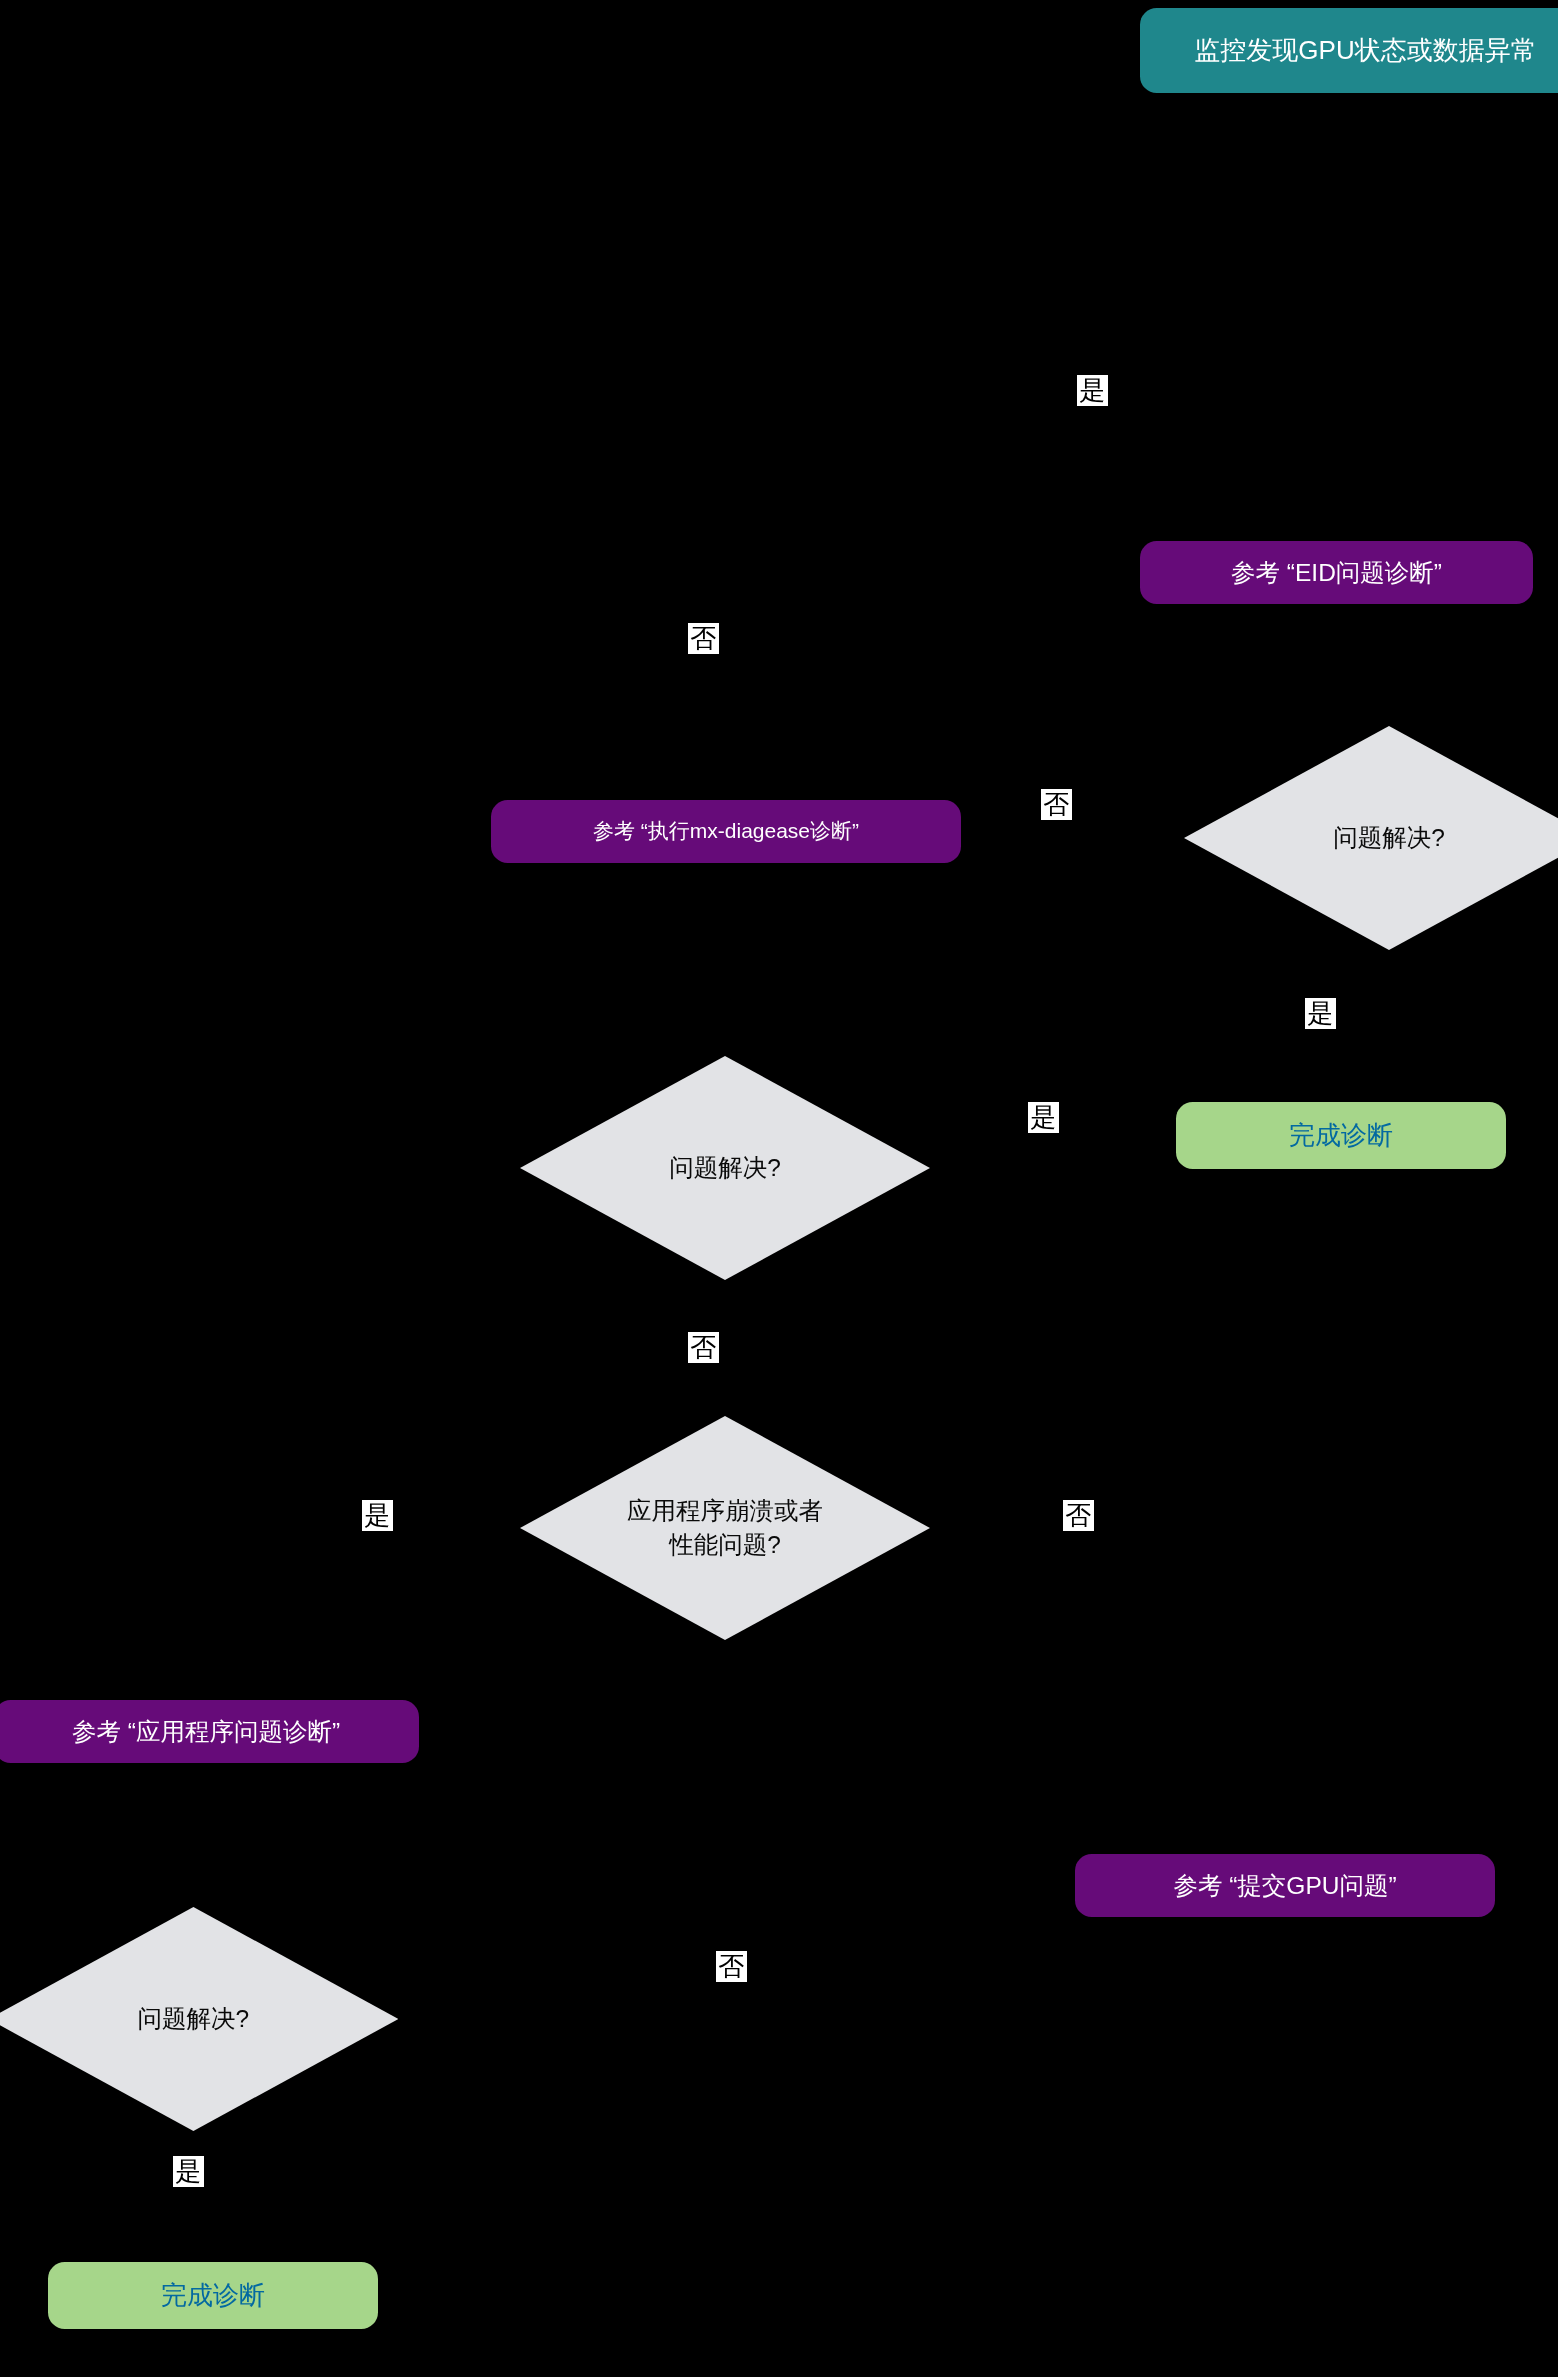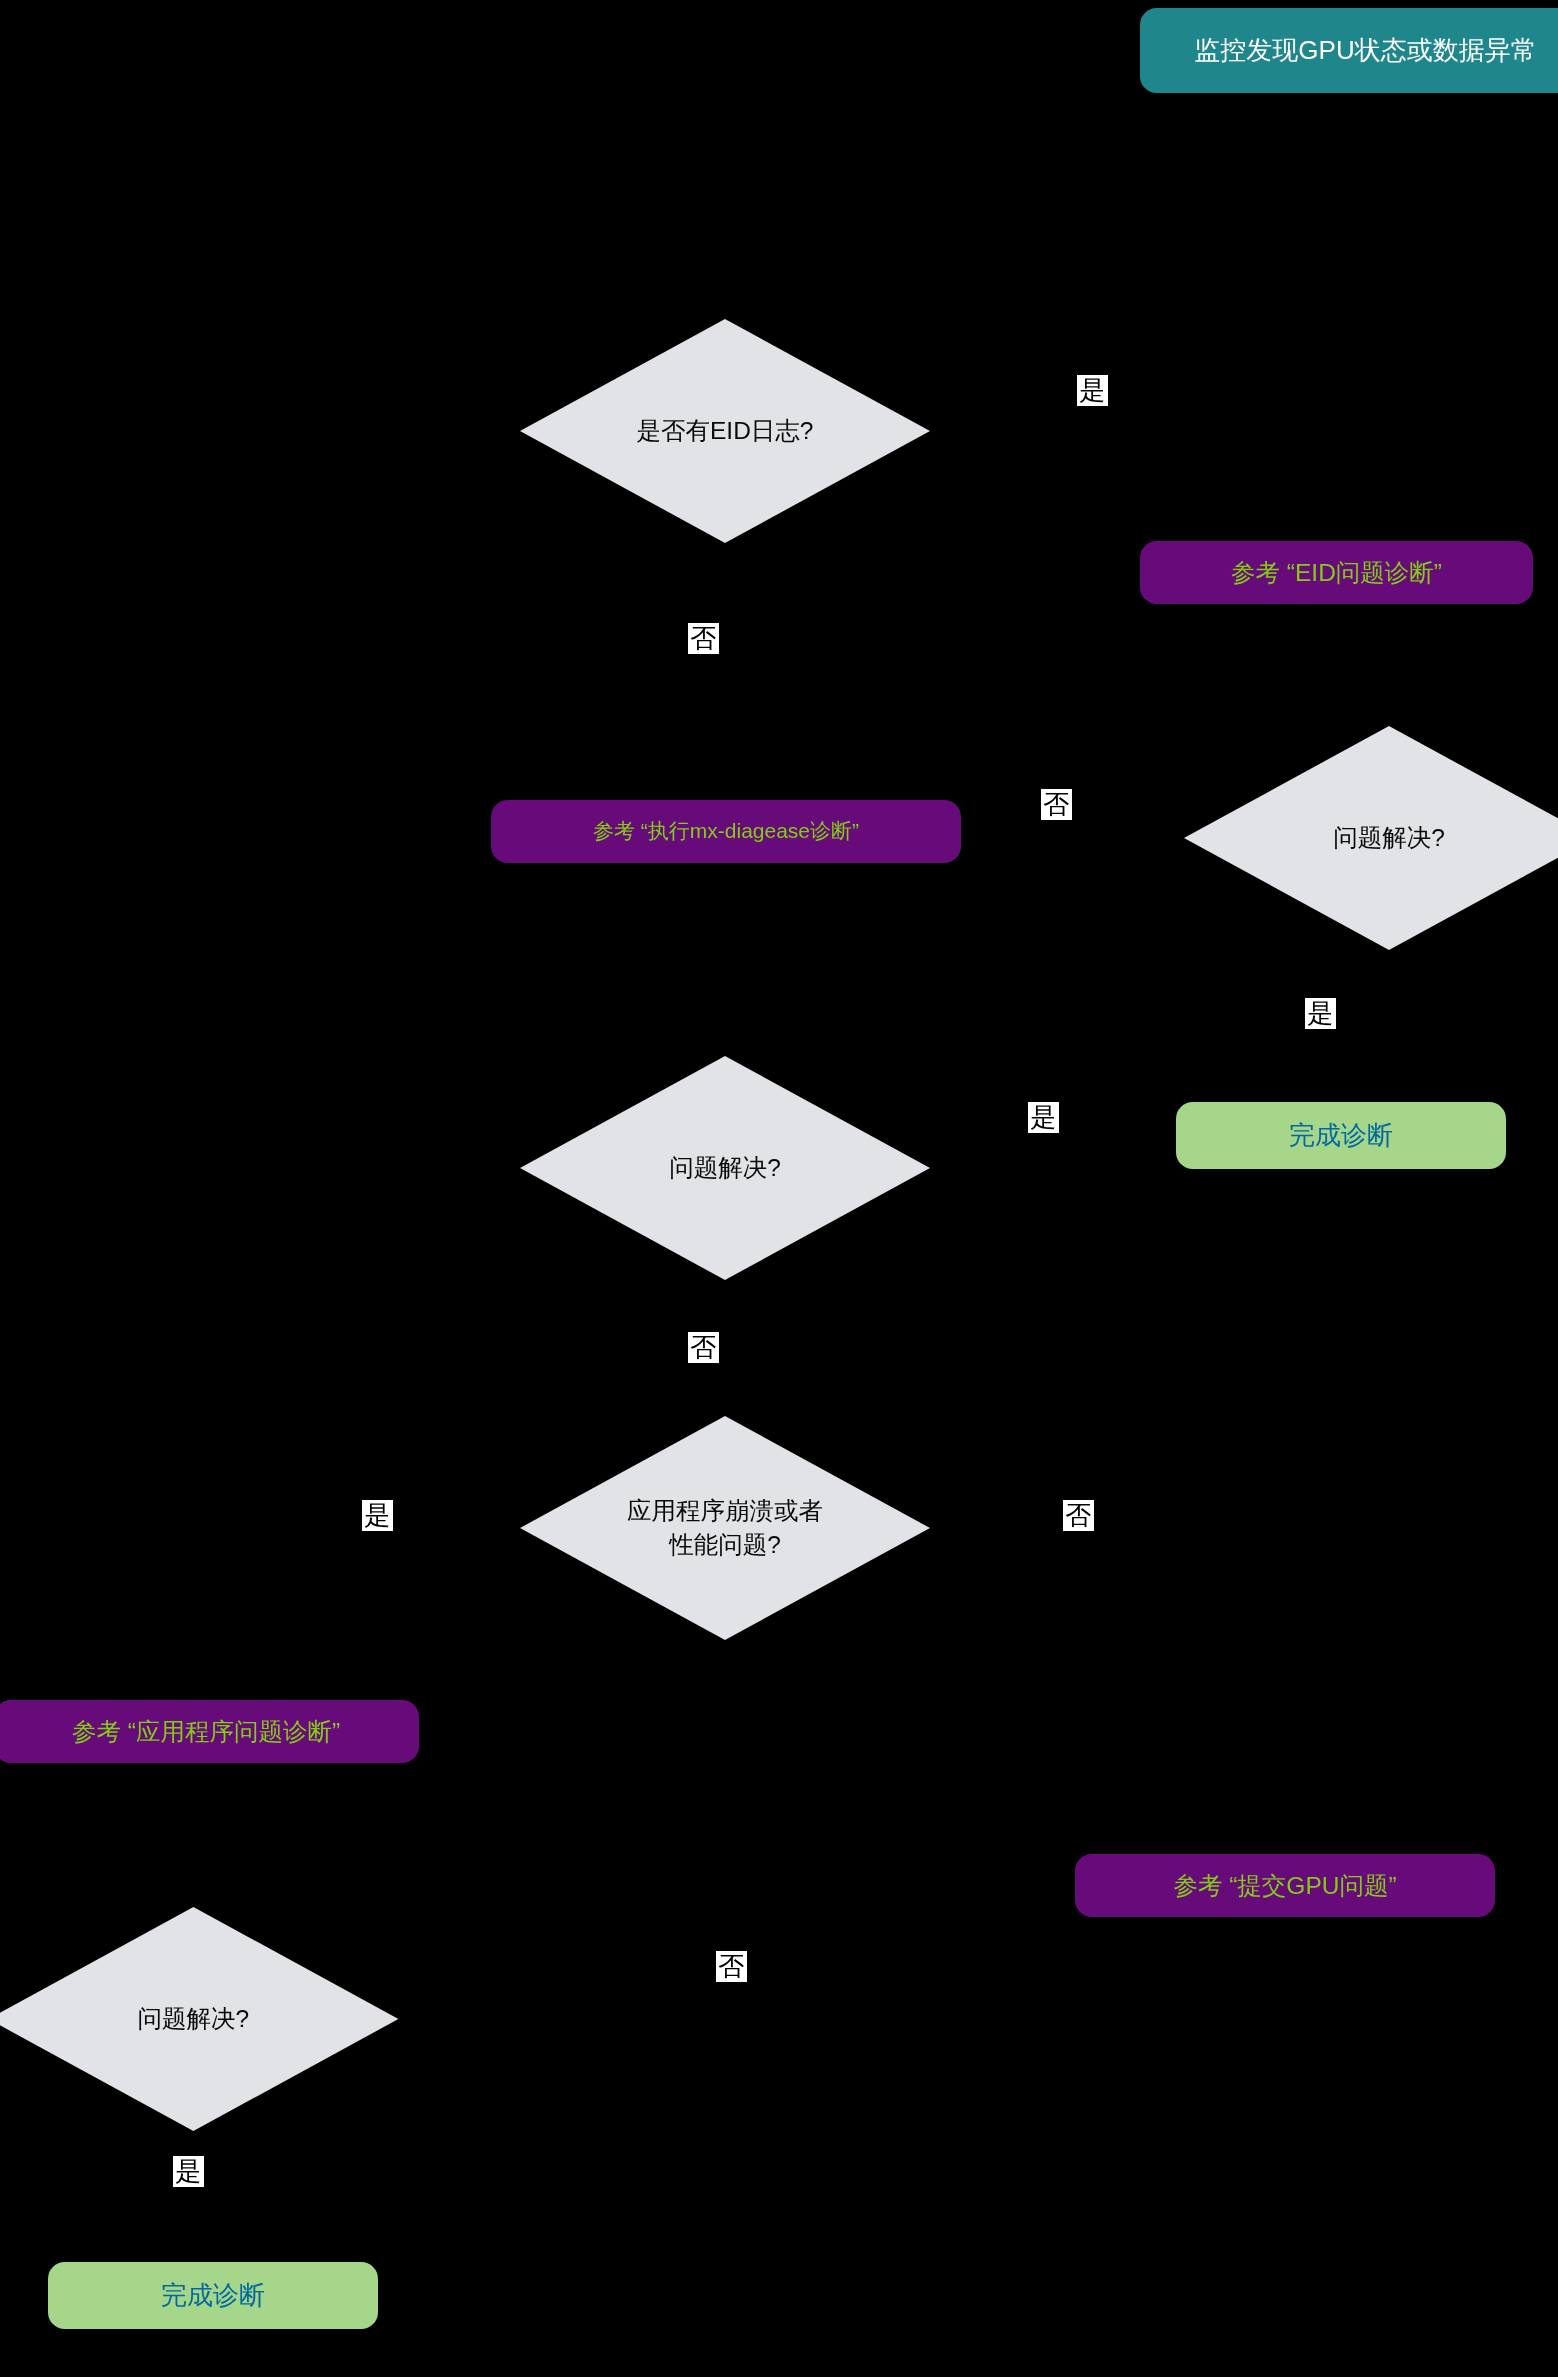--- a/index.html
+++ b/index.html
@@ -21,21 +21,21 @@
     position: absolute;
     box-sizing: border-box;
     border-radius: 16.7px;
     display: flex;
     align-items: center;
     justify-content: center;
     text-align: center;
     line-height: 1.35;
   }
   .box-teal   { background: #1F878C; color: #FFFFFF; }
-  .box-purple { background: #660B79; color: #84cc16; }
+  .box-purple { background: #660B79; color: #ffffff; }
   .box-green  { background: #A6D68A; color: #0369a1; }
 
   .box .label {
     display: block;
     width: 100%;
     padding: 0 15.5px;
     box-sizing: border-box;
     white-space: pre-line;
   }
 
@@ -77,24 +77,20 @@
 </head>
 <body>
 
 <div id="canvas">
 
 
   <div class="box box-teal" style="left:1140px; top:7.7px; width:451px; height:85px; font-size:26px;">
     <span class="label">监控发现GPU状态或数据异常</span>
   </div>
 
-  <div class="diamond" style="left:520px; top:319px; width:410px; height:224px;">
-    <div class="shape"></div>
-    <div class="label">是否有EID日志?</div>
-  </div>
 
   <div class="edge-label" style="left:1077px; top:375px; width:28px;">是</div>
 
   <div class="edge-label" style="left:688px; top:623px; width:28px;">否</div>
 
   <div class="box box-purple" style="left:1140px; top:541px; width:393px; height:63px; font-size:24.5px;">
     <span class="label">参考 “EID问题诊断”</span>
   </div>
 
   <div class="diamond" style="left:1184px; top:726px; width:410px; height:224px;">

